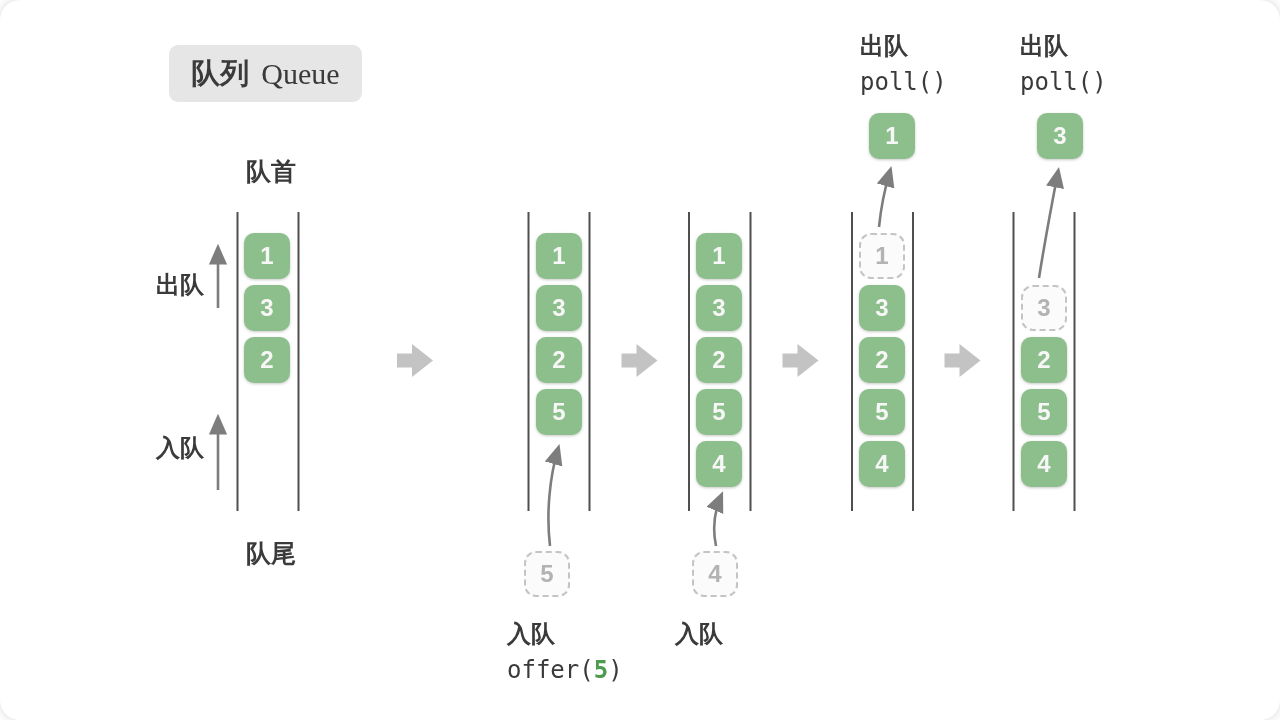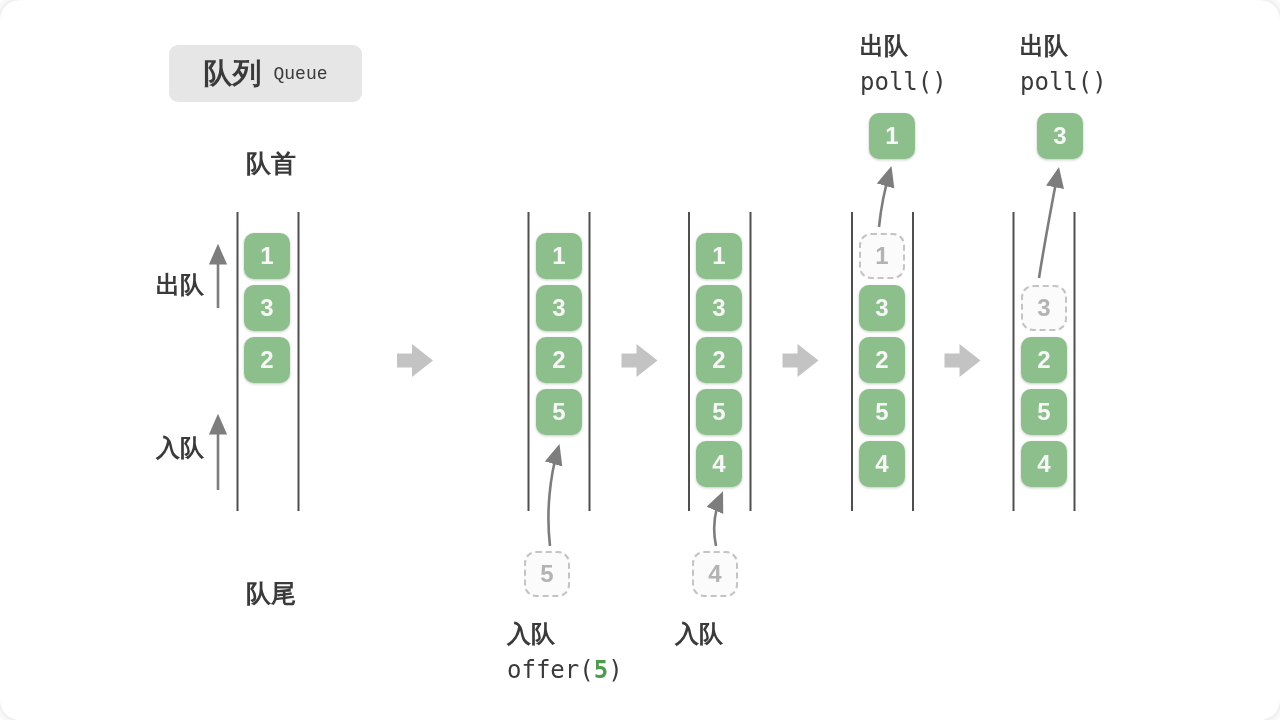--- a/index.html
+++ b/index.html
@@ -10,21 +10,21 @@
     font-family:"Liberation Sans","DejaVu Sans",sans-serif;
     color:#3a3a3a;
   }
   .mono{font-family:"DejaVu Sans Mono","Liberation Mono",monospace;}
   .abs{position:absolute;}
   .badge{
     left:169px;top:45px;width:193px;height:57px;background:#e6e6e6;border-radius:9px;
     display:flex;align-items:center;justify-content:center;gap:12px;
   }
   .badge .zh{font-size:29px;font-weight:bold;}
-  .badge .en{font-size:18px;font-family:Liberation Mono, monospace;}
+  .badge .en{font-size:30px;font-family:Liberation Serif, serif;}
   .lbl{font-size:25px;font-weight:bold;white-space:nowrap;}
   .op-block{line-height:37px;white-space:nowrap;}
   .op-block .zh{font-size:24px;font-weight:bold;}
   .op-block .code{font-size:24px;}
   .op-block .arg{color:#4d9b4d;font-weight:bold;}
   .box{
     width:46px;height:46px;border-radius:10px;background:#8cbf8c;
     display:flex;align-items:center;justify-content:center;
     color:#f7f7f7;font-size:24px;font-weight:bold;
     box-shadow:0 1px 3px rgba(0,0,0,0.22);
@@ -79,22 +79,22 @@
       <polygon points="0,9.5 15,9.5 15,0 36,16.5 15,33 15,23.5 0,23.5" transform="translate(782.5,344)"></polygon>
       <polygon points="0,9.5 15,9.5 15,0 36,16.5 15,33 15,23.5 0,23.5" transform="translate(944.5,344)"></polygon>
     </g>
   </svg>
 
   <div class="abs badge">
     <span class="zh">队列</span>
     <span class="en">Queue</span>
   </div>
 
-  <div class="abs lbl" style="left:246px;top:147px;">队首</div>
-  <div class="abs lbl" style="left:246px;top:537px;margin-top:40px;">队尾</div>
+  <div class="abs lbl" style="left:246px;top:155px;">队首</div>
+  <div class="abs lbl" style="left:246px;top:537px;">队尾</div>
   <div class="abs lbl" style="left:156px;top:269px;font-size:24px;">出队</div>
   <div class="abs lbl" style="left:156px;top:432px;font-size:24px;">入队</div>
 
   <div class="abs box" style="left:244px;top:233px;">1</div>
   <div class="abs box" style="left:244px;top:285px;">3</div>
   <div class="abs box" style="left:244px;top:337px;">2</div>
 
   <div class="abs box" style="left:536px;top:233px;">1</div>
   <div class="abs box" style="left:536px;top:285px;">3</div>
   <div class="abs box" style="left:536px;top:337px;">2</div>

